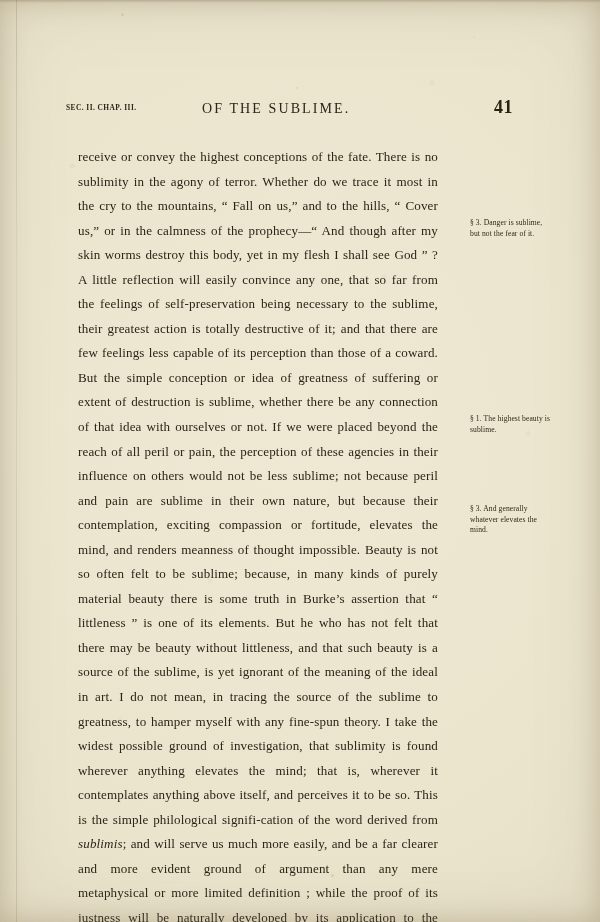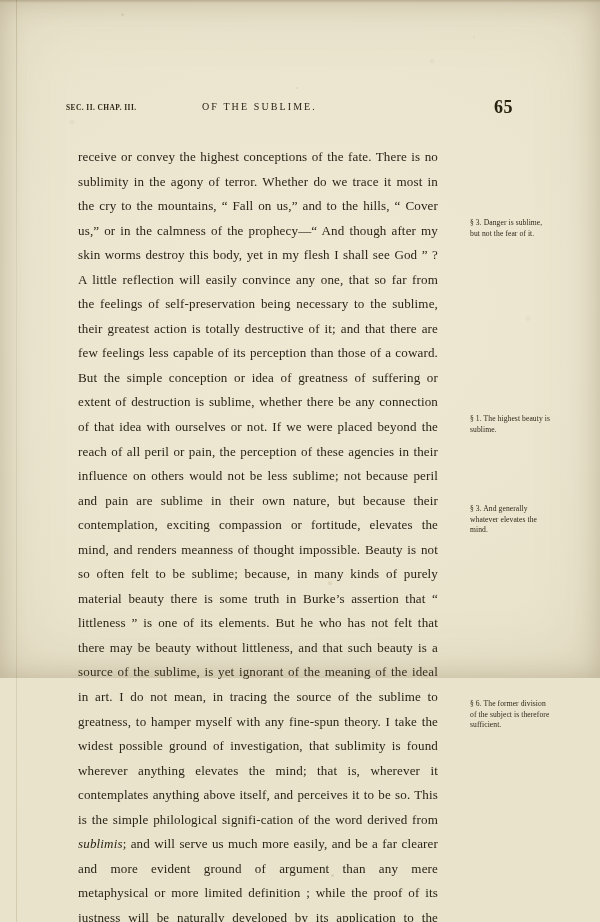--- a/index.html
+++ b/index.html
@@ -11,21 +11,21 @@
     height: 922px;
     background: #e9e3cc;
     font-family: "Liberation Serif", "DejaVu Serif", serif;
     overflow: hidden;
   }
 
   
   .scan {
     position: relative;
     width: 600px;
-    height: 678px;
+    height: 922px;
     background:
       radial-gradient(ellipse 120% 90% at 50% 45%, #efe9d4 0%, #eae4cd 55%, #e2dbc2 100%);
     box-sizing: border-box;
     font-family: Liberation Serif, serif;
   }
   
   .grain {
     position: absolute;
     inset: 0;
     pointer-events: none;
@@ -83,21 +83,21 @@
     font-variant: small-caps;
     text-transform: uppercase;
     font-weight: 600;
     color: #2e2719;
     white-space: nowrap;
   }
   .head-title {
     position: absolute;
     left: 136px;
     top: 0;
-    font-size: 10px;
+    font-size: 14px;
     letter-spacing: 2.1px;
     color: #2b2519;
     white-space: nowrap;
     text-align: right;
   }
   .folio {
     position: absolute;
     left: 428px;
     top: -4px;
     font-size: 18px;
@@ -161,28 +161,27 @@
 
   <div class="speck" style="left:121px;top:13px;width:3px;height:3px;opacity:.45"></div>
   <div class="speck" style="left:296px;top:87px;width:2px;height:2px;opacity:.40"></div>
   <div class="speck" style="left:348px;top:505px;width:2px;height:4px;opacity:.50"></div>
   <div class="speck" style="left:331px;top:874px;width:3px;height:3px;opacity:.55"></div>
   <div class="speck" style="left:473px;top:36px;width:2px;height:2px;opacity:.30"></div>
 
   <div class="running-head">
     <span class="sec-chap">SEC. II. CHAP. III.</span>
     <span class="head-title">OF THE SUBLIME.</span>
-    <span class="folio">65</span>
+    <span class="folio">41</span>
   </div>
 
   <div class="body-col">
     <p class="para"><span>receive or convey the highest conceptions of the fate. There is no sublimity in the agony of terror. Whether do we trace it most in the cry to the mountains, “ Fall on us,” and to the hills, “ Cover us,” or in the calmness of the prophecy—“ And though after my skin worms destroy this body, yet in my flesh I shall see God ” ? A little reflection will easily convince any one, that so far from the feelings of self-preservation being necessary to the sublime, their greatest action is totally destructive of it; and that there are few feelings less capable of its perception than those of a coward. But the simple conception or idea of greatness of suffering or extent of destruction is sublime, whether there be any connection of that idea with ourselves or not. If we were placed beyond the reach of all peril or pain, the perception of these agencies in their influence on others would not be less sublime; not because peril and pain are sublime in their own nature, but because their contemplation, exciting compassion or fortitude, elevates the mind, and renders meanness of thought impossible. Beauty is not so often felt to be sublime; because, in many kinds of purely material beauty there is some truth in Burke’s assertion that “ littleness ” is one of its elements. But he who has not felt that there may be beauty without littleness, and that such beauty is a source of the sublime, is yet ignorant of the meaning of the ideal in art. I do not mean, in tracing the source of the sublime to greatness, to hamper myself with any fine-spun theory. I take the widest possible ground of investigation, that sublimity is found wherever anything elevates the mind; that is, wherever it contemplates anything above itself, and perceives it to be so. This is the simple philological signifi-cation of the word derived from </span><i>sublimis</i><span>; and will serve us much more easily, and be a far clearer and more evident ground of argument than any mere metaphysical or more limited definition ; while the proof of its justness will be naturally developed by its application to the different branches of art.</span></p>
 
     <p class="para">As, therefore, the sublime is not distinct from what is beautiful, nor from other sources of pleasure in art, but is only a particular mode and manifestation of them, my subject will divide itself into the investigations of ideas of truth, beauty, and relation; and to each of these classes of ideas I destine a separate part of the work.</p>
   </div>
 
   <div class="note note-3">§ 3. Danger is sublime, but not the fear of it.</div>
   <div class="note note-4">§ 1. The highest beauty is sublime.</div>
   <div class="note note-5">§ 3. And generally whatever elevates the mind.</div>
-  <div class="note note-6">§ 6. The former division of the subject is therefore sufficient.</div>
 
   <div class="vignette"></div>
 </div>
 
 </body></html>

